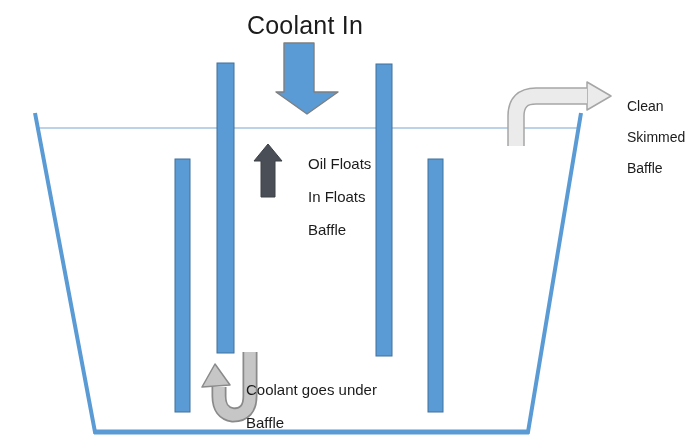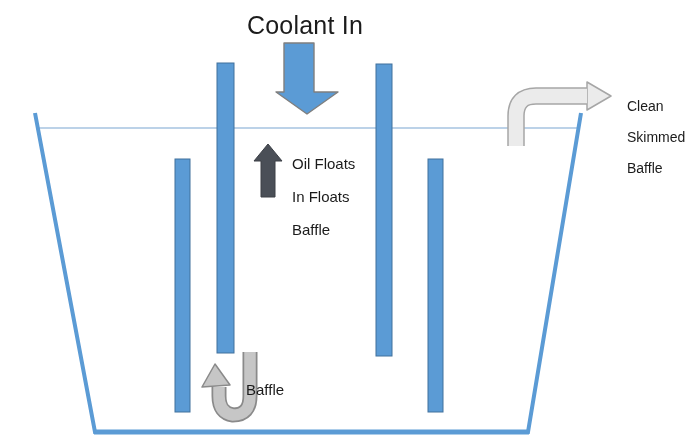--- a/index.html
+++ b/index.html
@@ -28,21 +28,21 @@
   .label .line { display: block; margin-top: 12px; }
   #title-label {
     left: 230px;
     top: 11px;
     width: 150px;
     text-align: center;
     font-size: 25px;
     letter-spacing: 0.2px;
   }
   #oil-label {
-    left: 292px;
+    left: 308px;
     top: 141px;
     font-size: 15px;
     line-height: 21px;
   }
   #under-label {
     left: 246px;
     top: 367px;
     font-size: 15px;
     line-height: 21px;
   }
@@ -89,20 +89,21 @@
 
   <div class="label" id="title-label">Coolant In</div>
 
   <div class="label" id="oil-label">
     <span class="line">Oil Floats</span>
     <span class="line">In Floats</span>
     <span class="line">Baffle</span>
   </div>
 
   <div class="label" id="under-label">
+    <span class="line">Coolant goes under</span>
     <span class="line">Baffle</span>
   </div>
 
   <div class="label" id="clean-label">
     <span class="line">Clean</span>
     <span class="line">Skimmed</span>
     <span class="line">Baffle</span>
   </div>
 
 </div>

